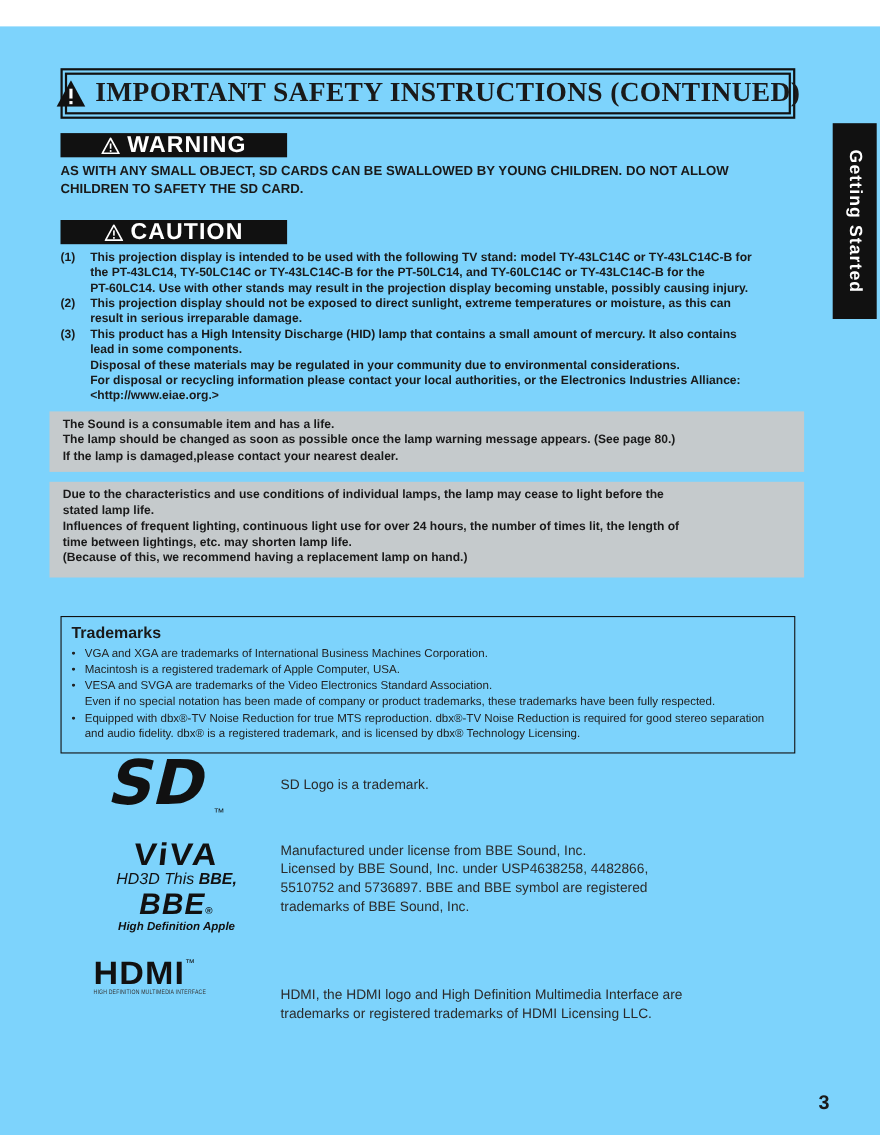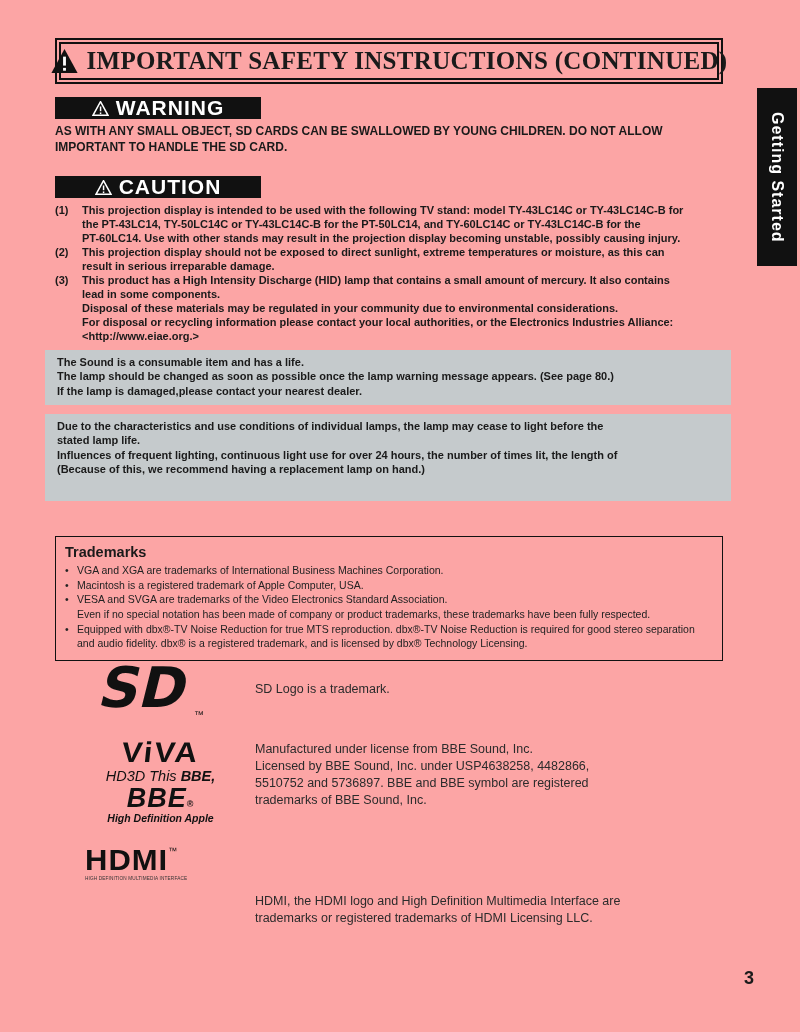--- a/index.html
+++ b/index.html
@@ -1,21 +1,21 @@
 <!DOCTYPE html>
 <html><head>
 <meta charset="utf-8">
 <style>
   html,body { margin:0; padding:0; }
   body {
     width:800px; height:1032px; background:#ffffff;
     font-family:"Liberation Sans","DejaVu Sans",sans-serif;
     color:#1a1a1a; position:relative; overflow:hidden;
   }
-  .page { position:absolute; inset:0; background:#fca5a5; }
+  .page { position:absolute; inset:0; background:#7dd3fc;margin-top:24px; }
 
   
   .title-box {
     position:absolute; left:55px; top:38px; width:668px; height:46px;
     border:2px solid #111; padding:2px; box-sizing:border-box;
   }
   .title-inner {
     border:2px solid #111; width:100%; height:100%; box-sizing:border-box;
     display:flex; align-items:center; justify-content:center; gap:9px;
   }
@@ -79,21 +79,21 @@
   .hd3d-line .bbe-small { font-weight:bold; }
   .bbe-big-line { font-weight:bold; font-style:italic; font-size:27px; line-height:1.05; letter-spacing:1px; }
   .bbe-reg { font-size:9px; font-style:normal; vertical-align:baseline; }
   .bbe-tagline { font-weight:bold; font-style:italic; font-size:10.5px; white-space:nowrap; }
   #bbe-caption { top:741px; }
 
   #hdmi-logo { left:85px; top:846px; width:150px; text-align:left; }
   .hdmi-glyph { font-weight:bold; font-size:31px; letter-spacing:1px; line-height:0.95; transform:scaleY(0.95); display:inline-block; }
   .hdmi-tm { font-size:9px; vertical-align:top; }
   .hdmi-subtext { font-size:6px; letter-spacing:0.2px; transform:scaleX(0.78); transform-origin:left; white-space:nowrap; color:#333; }
-  #hdmi-caption { top:893px; }
+  #hdmi-caption { top:872px; }
 
   
   .side-tab {
     position:absolute; right:3px; top:88px; width:40px; height:178px;
     background:#111; display:flex; align-items:center; justify-content:center;
   }
   .side-tab span {
     writing-mode:vertical-rl; color:#fff; font-weight:bold; font-size:16px; letter-spacing:1px;
   }
 
@@ -124,21 +124,21 @@
       <svg width="17" height="15" viewBox="0 0 24 22">
         <path d="M12 1 L23 21 L1 21 Z" fill="#111" stroke="#fff" stroke-width="2.2"></path>
         <rect x="11" y="8" width="2.2" height="7" fill="#fff"></rect>
         <rect x="11" y="16.8" width="2.2" height="2.4" fill="#fff"></rect>
       </svg>
     </span>
     <span>WARNING</span>
   </div>
   <div class="warning-body">
     <div>AS WITH ANY SMALL OBJECT, SD CARDS CAN BE SWALLOWED BY YOUNG CHILDREN.  DO NOT ALLOW</div>
-    <div>IMPORTANT TO HANDLE THE SD CARD.</div>
+    <div>CHILDREN TO SAFETY THE SD CARD.</div>
   </div>
 
   <div class="sec-bar" id="caution-bar">
     <span>
       <svg width="17" height="15" viewBox="0 0 24 22">
         <path d="M12 1 L23 21 L1 21 Z" fill="#111" stroke="#fff" stroke-width="2.2"></path>
         <rect x="11" y="8" width="2.2" height="7" fill="#fff"></rect>
         <rect x="11" y="16.8" width="2.2" height="2.4" fill="#fff"></rect>
       </svg>
     </span>
@@ -176,20 +176,21 @@
   <div class="gray-box" id="lamp-box-1">
     <div>The Sound is a consumable item and has a life.</div>
     <div>The lamp should be changed as soon as possible once the lamp warning message appears. (See page 80.)</div>
     <div>If the lamp is damaged,please contact your nearest dealer.</div>
   </div>
 
   <div class="gray-box" id="lamp-box-2">
     <div>Due to the characteristics and use conditions of individual lamps, the lamp may cease to light before the</div>
     <div>stated lamp life.</div>
     <div>Influences of frequent lighting, continuous light use for over 24 hours, the number of times lit, the length of</div>
+    <div>time between lightings, etc. may shorten lamp life.</div>
     <div>(Because of this, we recommend having a replacement lamp on hand.)</div>
   </div>
 
   <div class="tm-box">
     <div class="tm-title">Trademarks</div>
     <div class="tm-item">
       <div class="tm-bullet">•</div>
       <div class="tm-text">VGA and XGA are trademarks of International Business Machines Corporation.</div>
     </div>
     <div class="tm-item">

